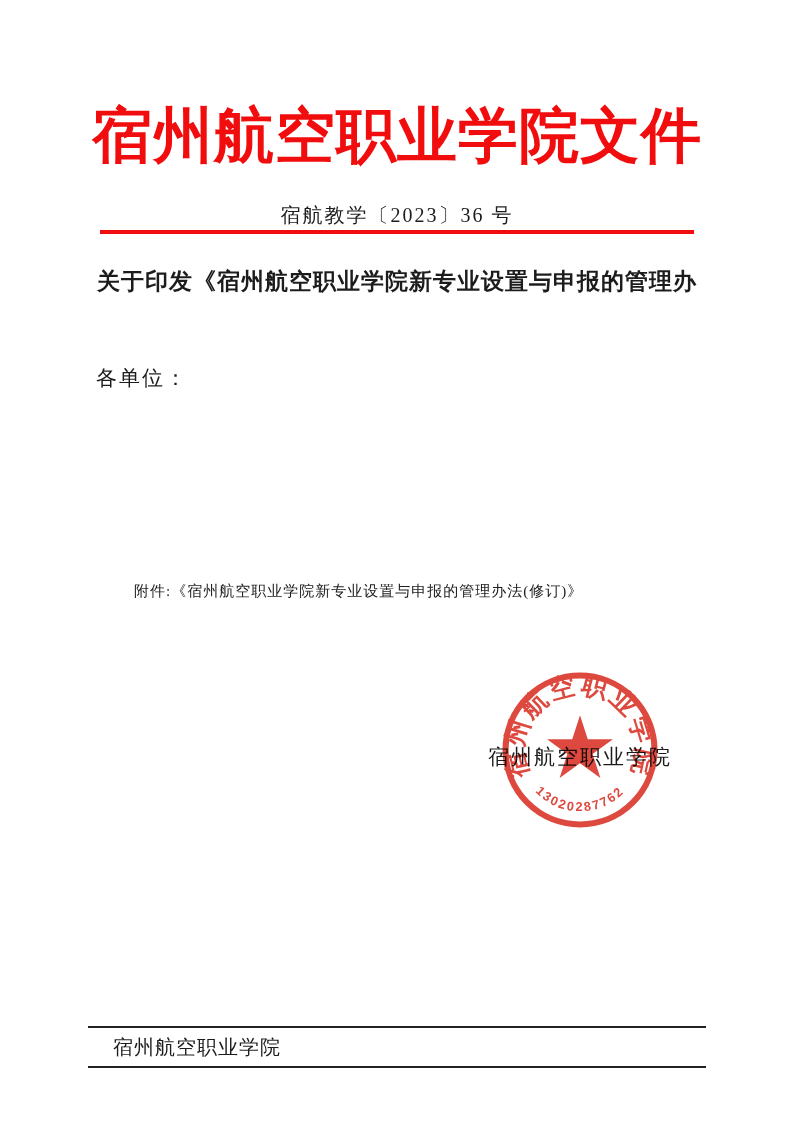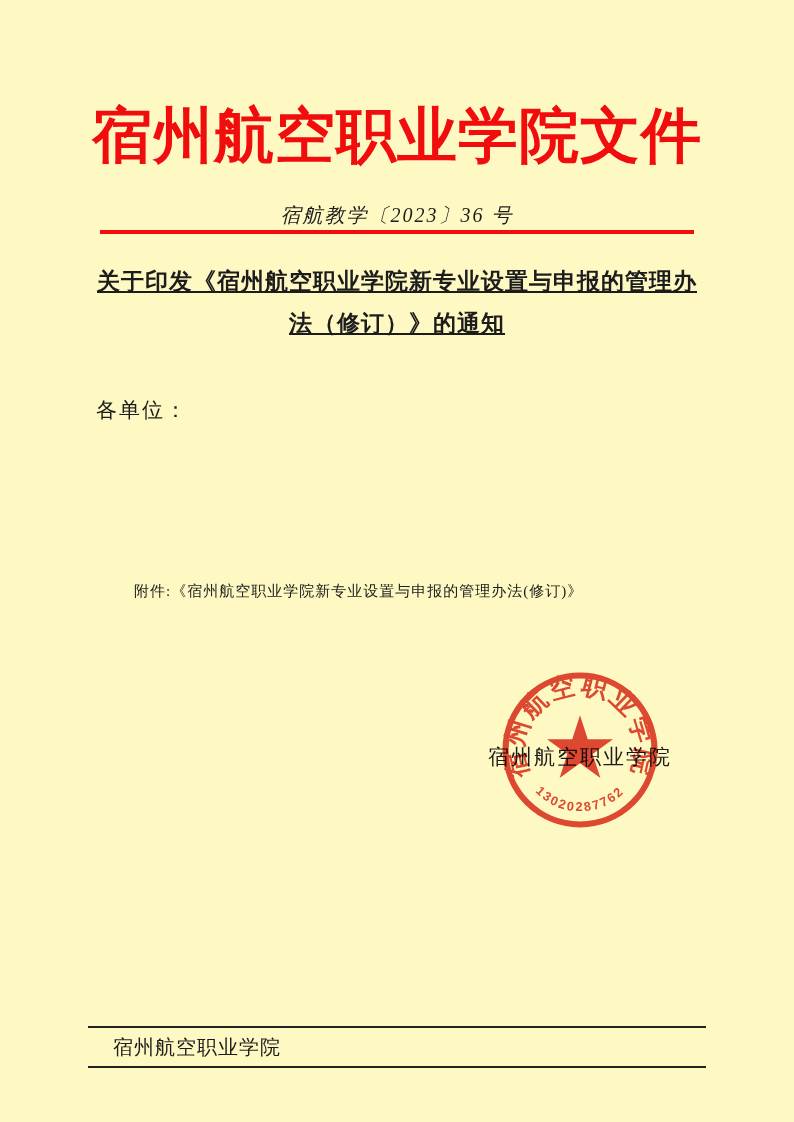--- a/index.html
+++ b/index.html
@@ -1,56 +1,54 @@
 <!DOCTYPE html>
 <html><head>
 <meta charset="utf-8">
 <style>
   * { margin:0; padding:0; box-sizing:border-box; }
   html,body { background:#888; }
   .page {
     position:relative;
     width:794px; height:1122px;
     margin:0 auto;
-    background:#fef9c3;
+    background:#ffffff;
     overflow:hidden;
     font-family:"Liberation Serif","DejaVu Serif",serif;
     color:#1c1c1c;
   }
   .header-title {
     position:absolute; top:96px; left:0; width:100%;
     text-align:center;
     font-size:60px; font-weight:bold;
     color:#f10d0d;
     letter-spacing:1px;
     white-space:nowrap;
   }
   .doc-number {
     position:absolute; top:202px; left:0; width:100%;
     text-align:center;
     font-size:20px;
     letter-spacing:2px;
-    font-style:italic;
   }
   .red-divider {
     position:absolute; top:230px; left:100px;
     width:594px; height:4px;
     background:#f10d0d;
   }
   .notice-title {
     position:absolute; top:261px; left:47px; width:700px;
     text-align:center;
     font-size:23px; font-weight:bold;
     line-height:42px;
     letter-spacing:1px;
-    text-decoration:underline;
   }
   .salutation {
     position:absolute; top:364px; left:96px;
-    font-size:21px; letter-spacing:2px;margin-top:32px;
+    font-size:21px; letter-spacing:2px;
   }
   .body-paragraph {
     position:absolute; top:403px; left:96px; width:608px;
     font-size:21px; line-height:45px;
     text-align:justify;
     text-indent:2em;
     letter-spacing:2px;
   }
   .attachment-line {
     position:absolute; top:582px; left:134px; width:590px;
@@ -91,21 +89,20 @@
 <div class="page">
 
   <div class="header-title">宿州航空职业学院文件</div>
 
   <div class="doc-number">宿航教学〔2023〕36 号</div>
 
   <div class="red-divider"></div>
 
   <div class="notice-title">
     <div>关于印发《宿州航空职业学院新专业设置与申报的管理办</div>
-    <div>法（修订）》的通知</div>
   </div>
 
   <div class="salutation">各单位：</div>
 
 
   <div class="attachment-line">附件:《宿州航空职业学院新专业设置与申报的管理办法(修订)》</div>
 
   <div class="signature-name">宿州航空职业学院</div>
 
 

